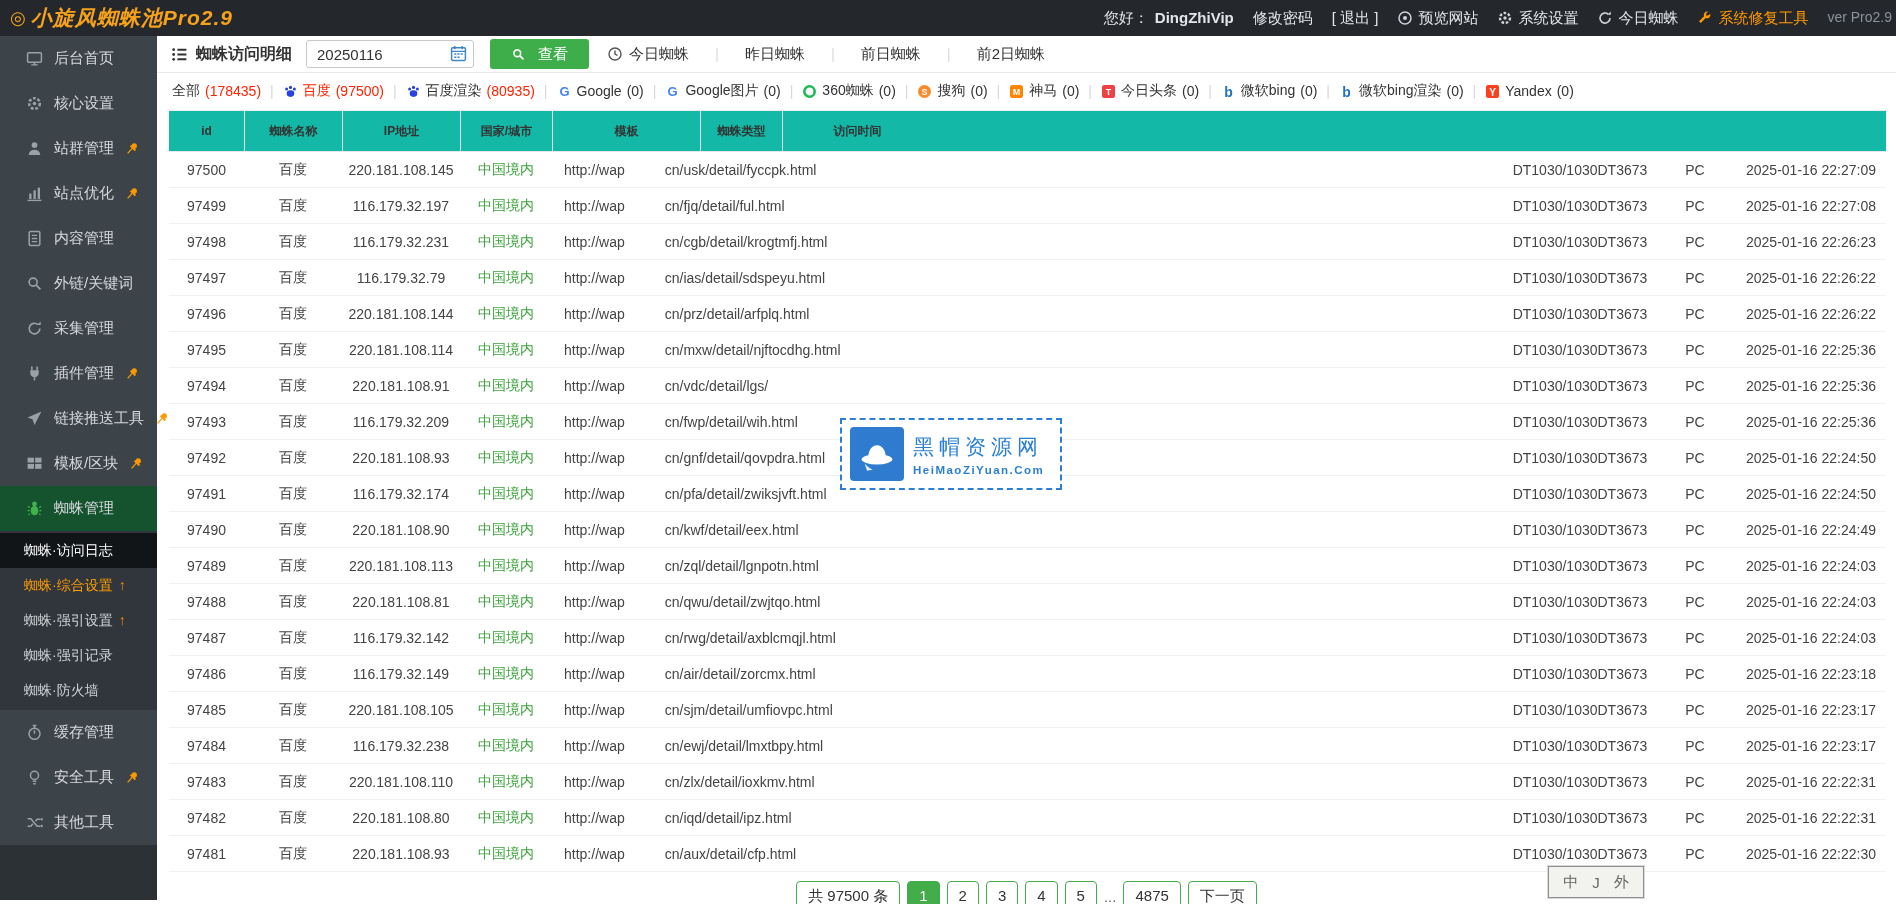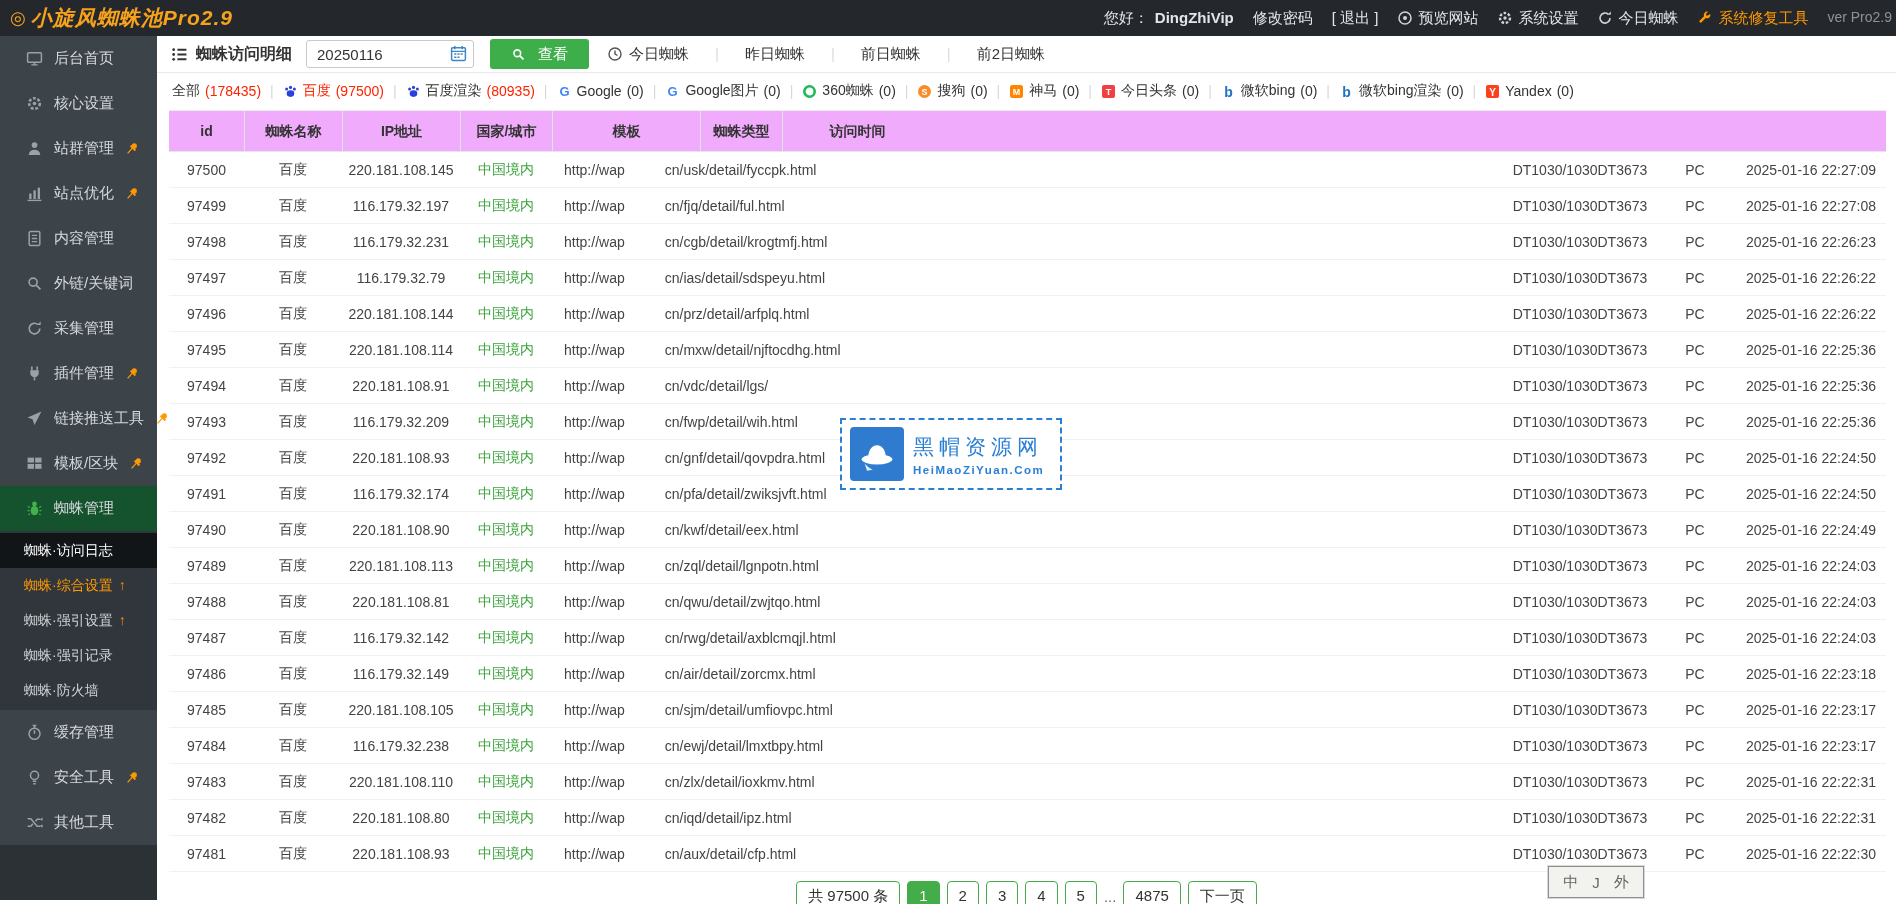--- a/index.html
+++ b/index.html
@@ -59,23 +59,23 @@
   
   .filters{height:36px;display:flex;align-items:center;padding-left:15px;font-size:14px;
     color:#333;white-space:nowrap;}
   .f-item{display:inline-flex;align-items:center;gap:5px;cursor:pointer;}
   .f-sep{color:#d8d8d8;margin:0 9px;}
   .f-red{color:#ff2200;}
   .f-cnt-red{color:#ff2200;}
   .f-ic{width:15px;height:15px;display:inline-flex;flex:none;}
   
   .table{margin:1px 10px 0 12px;}
-  .thead{display:flex;background:#f0abfc;height:40px;align-items:flex-start;
+  .thead{display:flex;background:#14b8a6;height:40px;align-items:flex-start;
     border-top:1px solid #ececec;border-bottom:1px solid #e7e7e7;
-    font-weight:bold;font-size:14px;color:#333;}
+    font-weight:bold;font-size:12px;color:#333;}
   .th{line-height:40px;text-align:center;box-sizing:border-box;}
   .th + .th{border-left:1px solid #e2e2e2;}
   .tr{display:flex;height:35px;align-items:center;border-bottom:1px solid #f1f1f1;
     font-size:14px;color:#444;}
   .td{text-align:center;box-sizing:border-box;white-space:nowrap;overflow:hidden;}
   .c-id{width:75px;}
   .c-spider{width:98px;}
   .c-ip{width:118px;}
   .c-region{width:92px;}
   .c-url{flex:1;}

